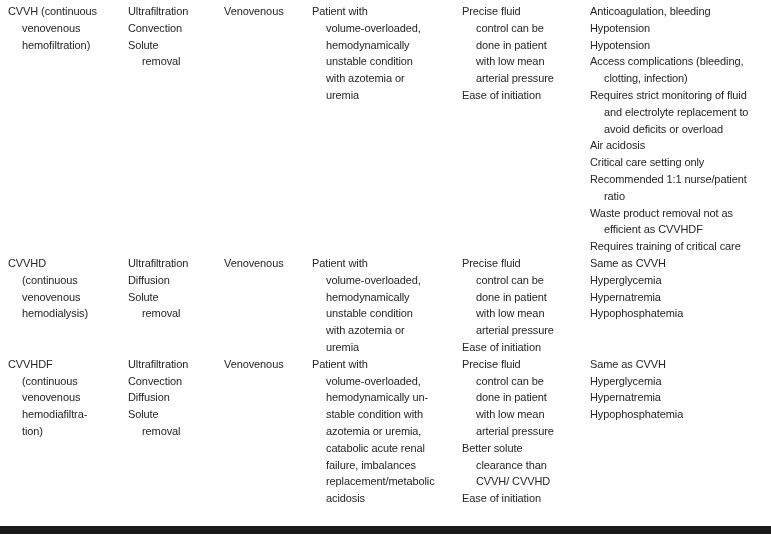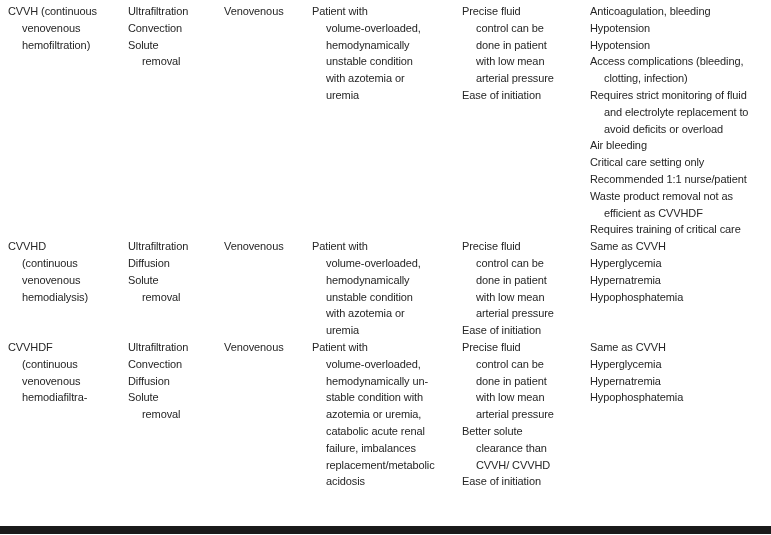--- a/index.html
+++ b/index.html
@@ -98,27 +98,28 @@
         <div class="item">
           <div class="line">Access complications (bleeding,</div>
           <div class="line cont">clotting, infection)</div>
         </div>
         <div class="item">
           <div class="line">Requires strict monitoring of fluid</div>
           <div class="line cont">and electrolyte replacement to</div>
           <div class="line cont">avoid deficits or overload</div>
         </div>
         <div class="item">
-          <div class="line">Air bleeding</div>
+          <div class="line">Air acidosis</div>
         </div>
         <div class="item">
           <div class="line">Critical care setting only</div>
         </div>
         <div class="item">
           <div class="line">Recommended 1:1 nurse/patient</div>
+          <div class="line cont">ratio</div>
         </div>
         <div class="item">
           <div class="line">Waste product removal not as</div>
           <div class="line cont">efficient as CVVHDF</div>
         </div>
         <div class="item">
           <div class="line">Requires training of critical care</div>
         </div>
       </div>
     </div>
@@ -185,20 +186,21 @@
         </div>
       </div>
     </div>
     <div class="row">
       <div class="cell">
         <div class="item">
           <div class="line">CVVHDF</div>
           <div class="line cont">(continuous</div>
           <div class="line cont">venovenous</div>
           <div class="line cont">hemodiafiltra-</div>
+          <div class="line cont">tion)</div>
         </div>
       </div>
       <div class="cell">
         <div class="item">
           <div class="line">Ultrafiltration</div>
         </div>
         <div class="item">
           <div class="line">Convection</div>
         </div>
         <div class="item">

